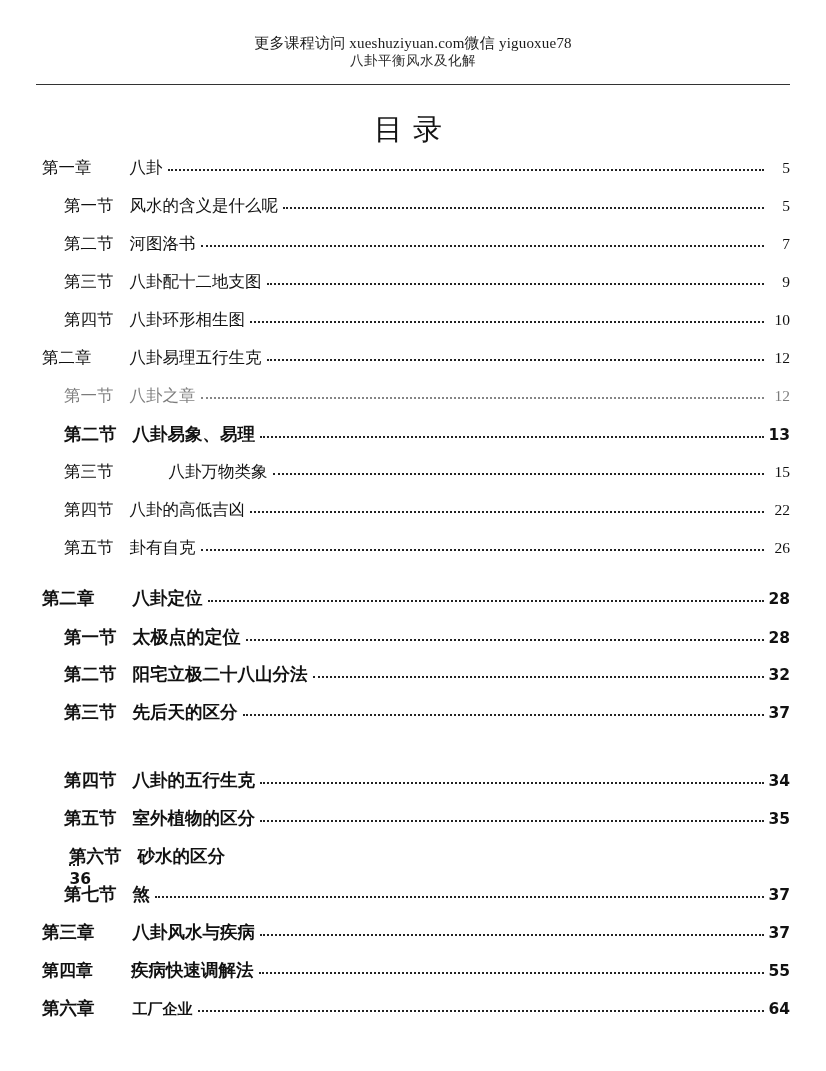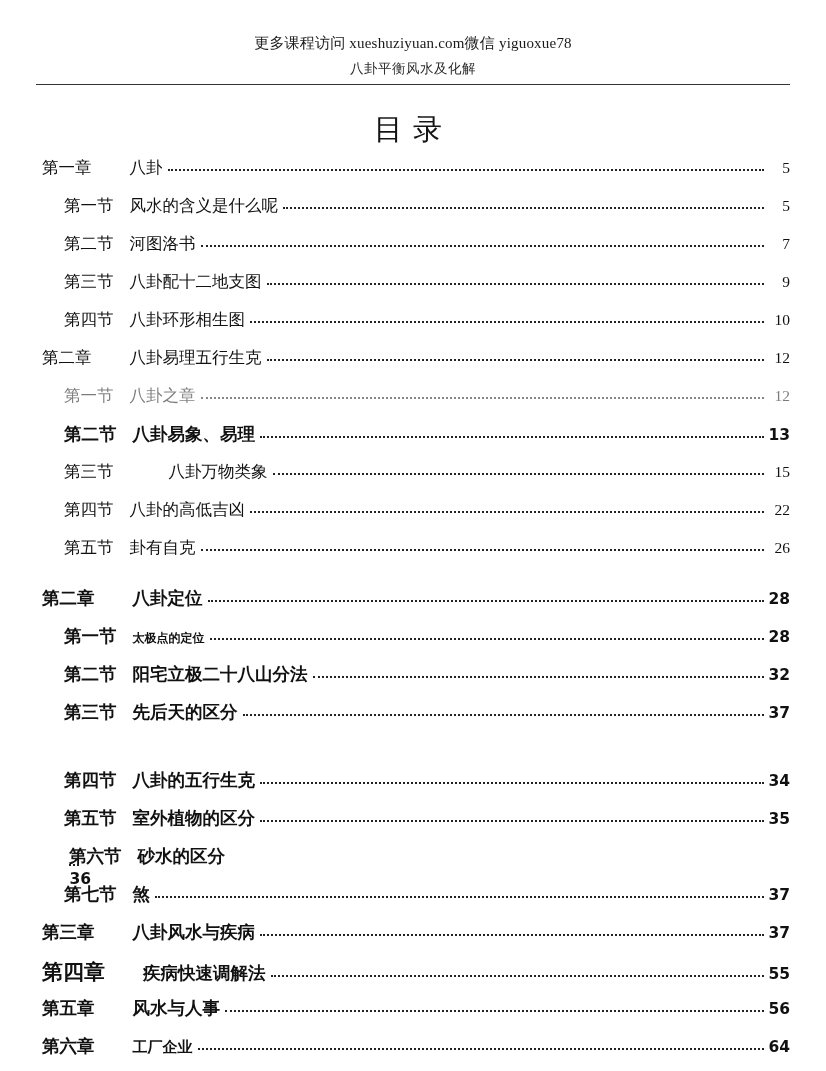--- a/index.html
+++ b/index.html
@@ -28,21 +28,21 @@
     left: 0;
     width: 100%;
     text-align: center;
     font-family: "Liberation Serif", serif;
     font-size: 15px;
     color: #1a1a1a;
     letter-spacing: 0.2px;
   }
   .running-head {
     position: absolute;
-    top: 60px;
+    top: 52px;
     left: 0;
     width: 100%;
     text-align: center;
     font-family: Liberation Serif, serif;
     font-size: 13.5px;
     color: #2a2a2a;
     letter-spacing: 0.5px;
   }
   .head-rule {
     position: absolute;
@@ -228,21 +228,21 @@
           <span style="display: inline-block; width: 38px;"></span>
           <span class="ttl w-bold f-sans" style="font-size: 17.5px;">八卦定位</span>
         </span>
         <span class="dots"></span>
         <span class="pg w-bold f-sans">28</span>
       </div>
       <div class="toc-row" style="padding-left: 28px;">
         <span class="labelwrap">
           <span class="sec w-bold f-sans" style="font-size: 17.5px;">第一节</span>
           <span style="display: inline-block; width: 16px;"></span>
-          <span class="ttl w-bold f-sans" style="font-size: 12px;">太极点的定位</span>
+          <span class="ttl w-bold f-sans" style="font-size: 18px;">太极点的定位</span>
         </span>
         <span class="dots"></span>
         <span class="pg w-bold f-sans">28</span>
       </div>
       <div class="toc-row" style="padding-left: 28px;">
         <span class="labelwrap">
           <span class="sec w-bold f-sans" style="font-size: 17.5px;">第二节</span>
           <span style="display: inline-block; width: 16px;"></span>
           <span class="ttl w-bold f-sans" style="font-size: 17.5px;">阳宅立极二十八山分法</span>
         </span>
@@ -298,38 +298,29 @@
         <span class="labelwrap">
           <span class="sec w-bold f-sans" style="font-size: 17.5px;">第三章</span>
           <span style="display: inline-block; width: 38px;"></span>
           <span class="ttl w-bold f-sans" style="font-size: 17.5px;">八卦风水与疾病</span>
         </span>
         <span class="dots"></span>
         <span class="pg w-bold f-sans">37</span>
       </div>
       <div class="toc-row" style="padding-left: 6px;">
         <span class="labelwrap">
-          <span class="sec w-bold f-sans" style="font-size: 21px;">第四章</span>
+          <span class="sec w-bold f-sans" style="font-size: 17px;">第四章</span>
           <span style="display: inline-block; width: 38px;"></span>
           <span class="ttl w-bold f-sans" style="font-size: 17.5px;">疾病快速调解法</span>
         </span>
         <span class="dots"></span>
         <span class="pg w-bold f-sans">55</span>
       </div>
       <div class="toc-row" style="padding-left: 6px;">
         <span class="labelwrap">
-          <span class="sec w-bold f-sans" style="font-size: 17.5px;">第五章</span>
-          <span style="display: inline-block; width: 38px;"></span>
-          <span class="ttl w-bold f-sans" style="font-size: 17.5px;">风水与人事</span>
-        </span>
-        <span class="dots"></span>
-        <span class="pg w-bold f-sans">56</span>
-      </div>
-      <div class="toc-row" style="padding-left: 6px;">
-        <span class="labelwrap">
           <span class="sec w-bold f-sans" style="font-size: 17.5px;">第六章</span>
           <span style="display: inline-block; width: 38px;"></span>
           <span class="ttl w-bold f-sans" style="font-size: 15px;">工厂企业</span>
         </span>
         <span class="dots"></span>
         <span class="pg w-bold f-sans">64</span>
       </div>
     </div>
 
 </div>

